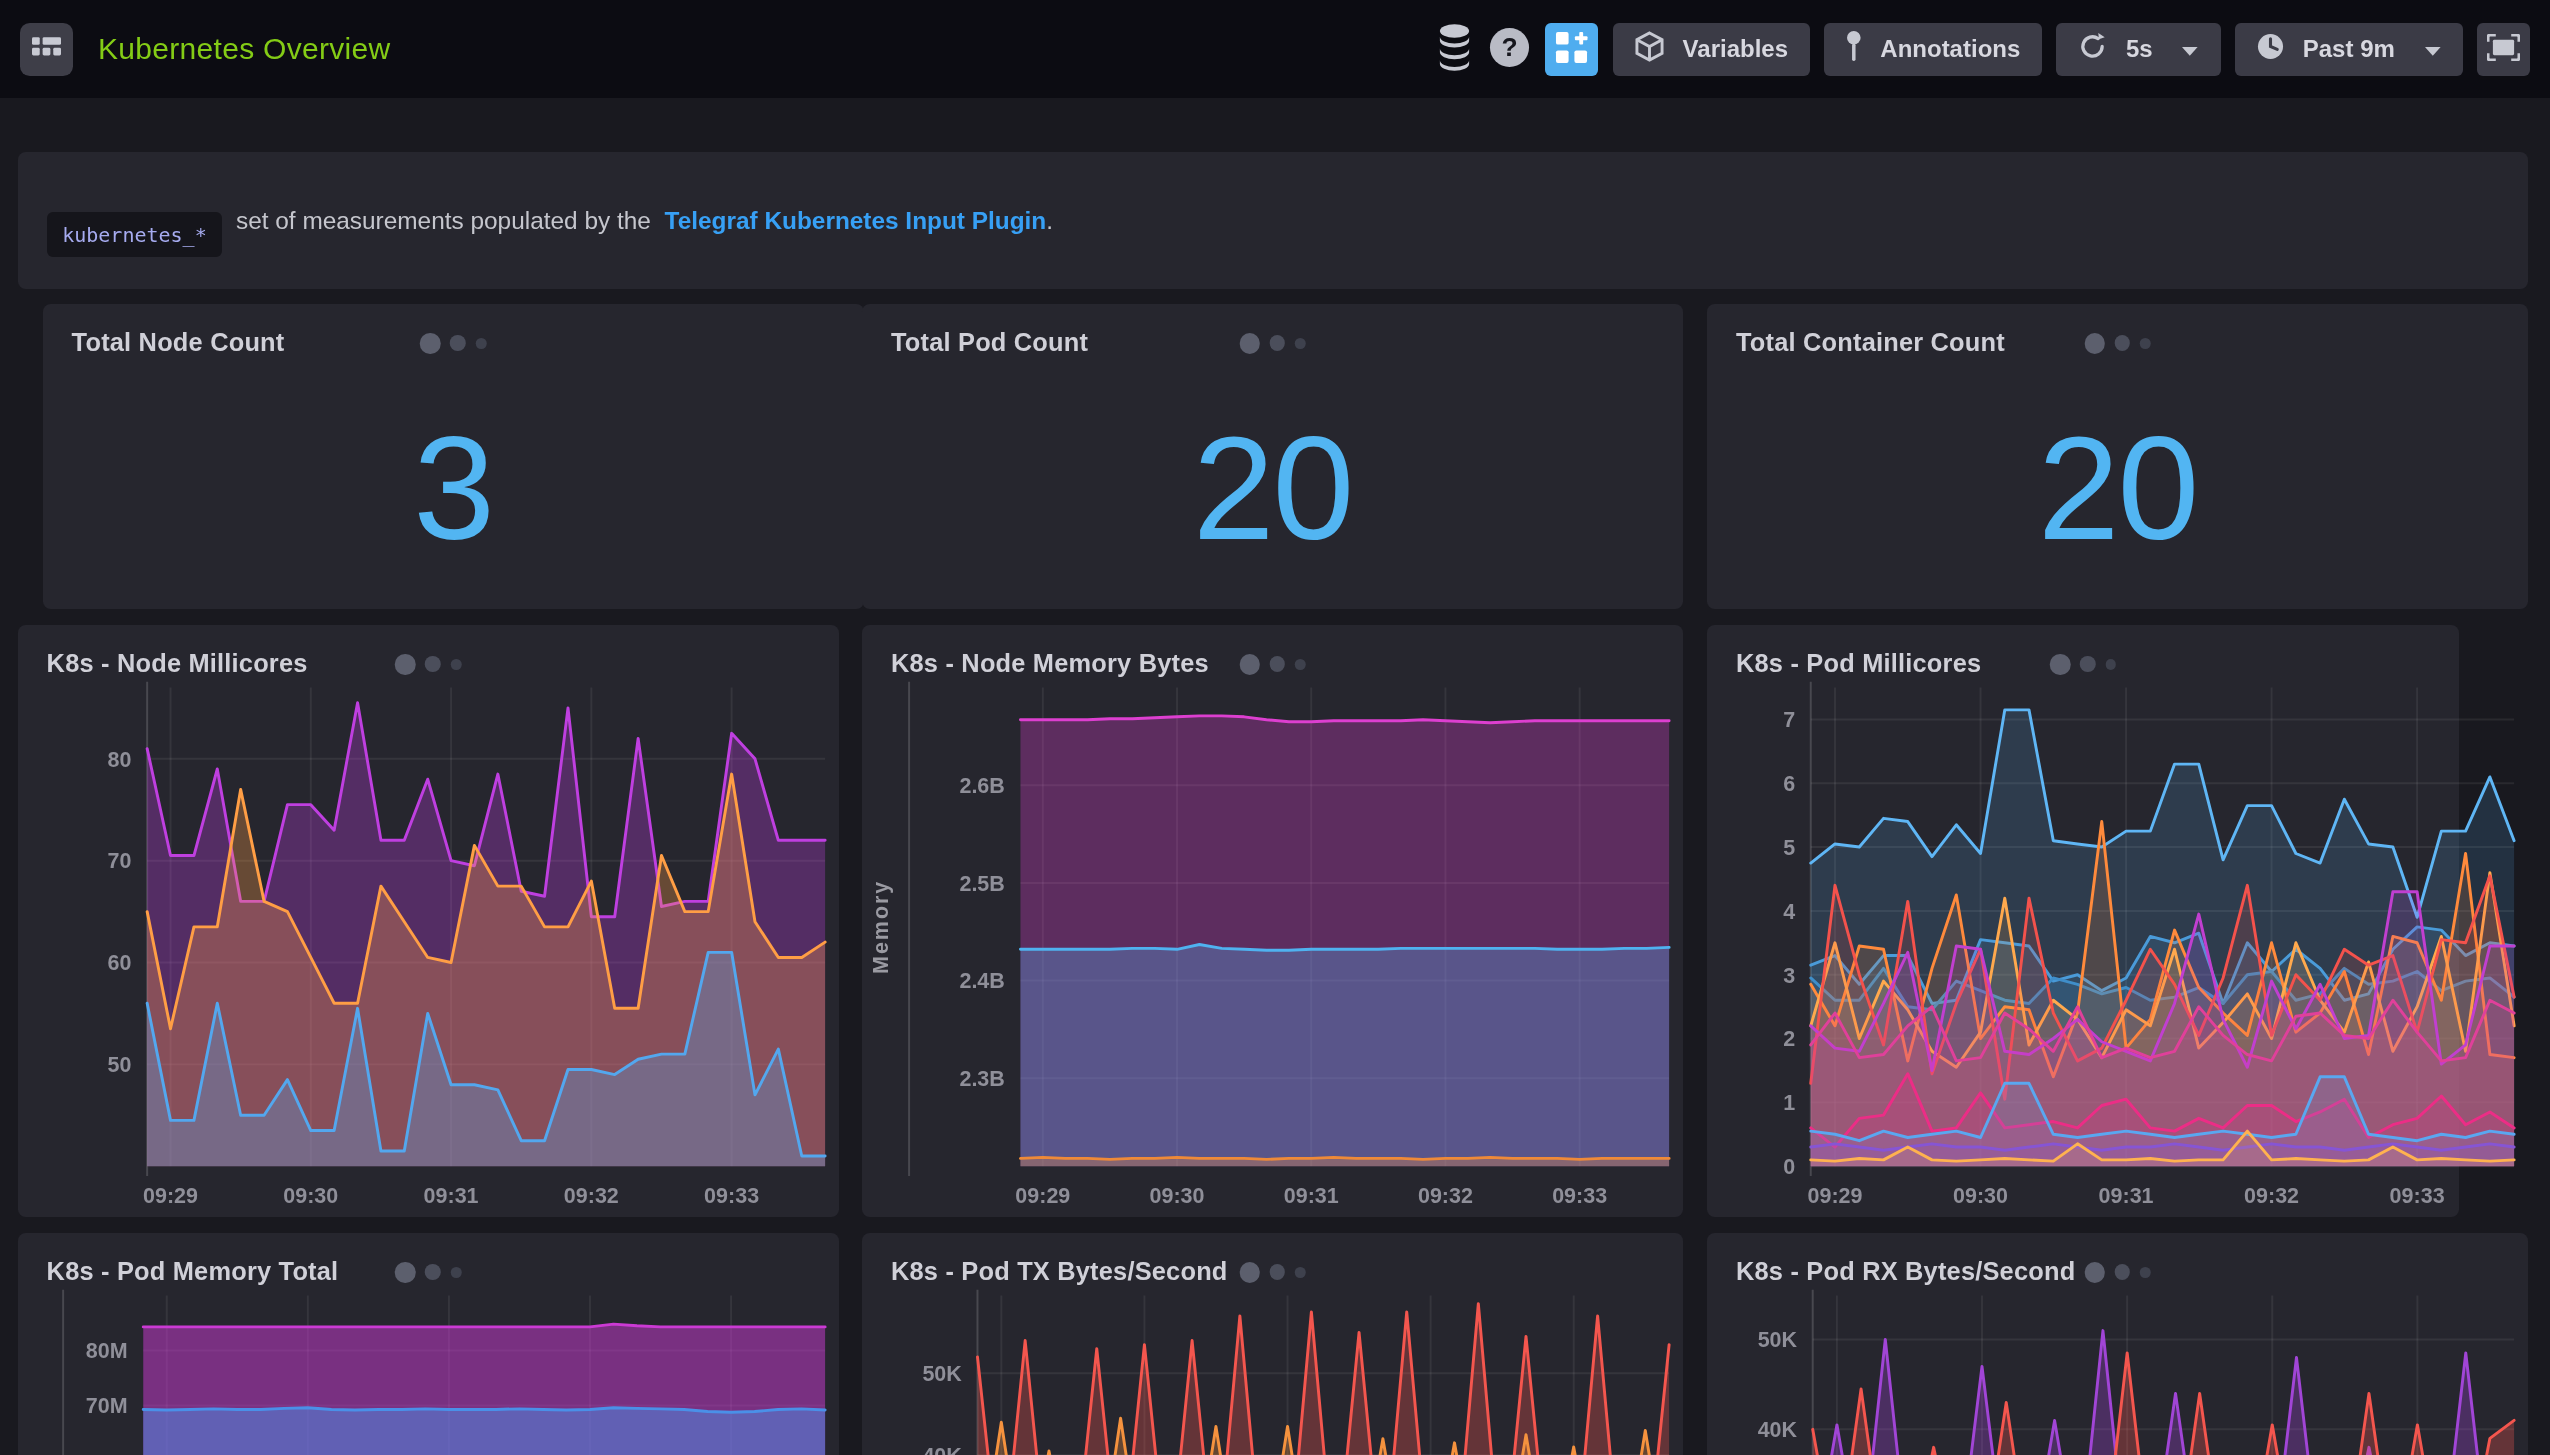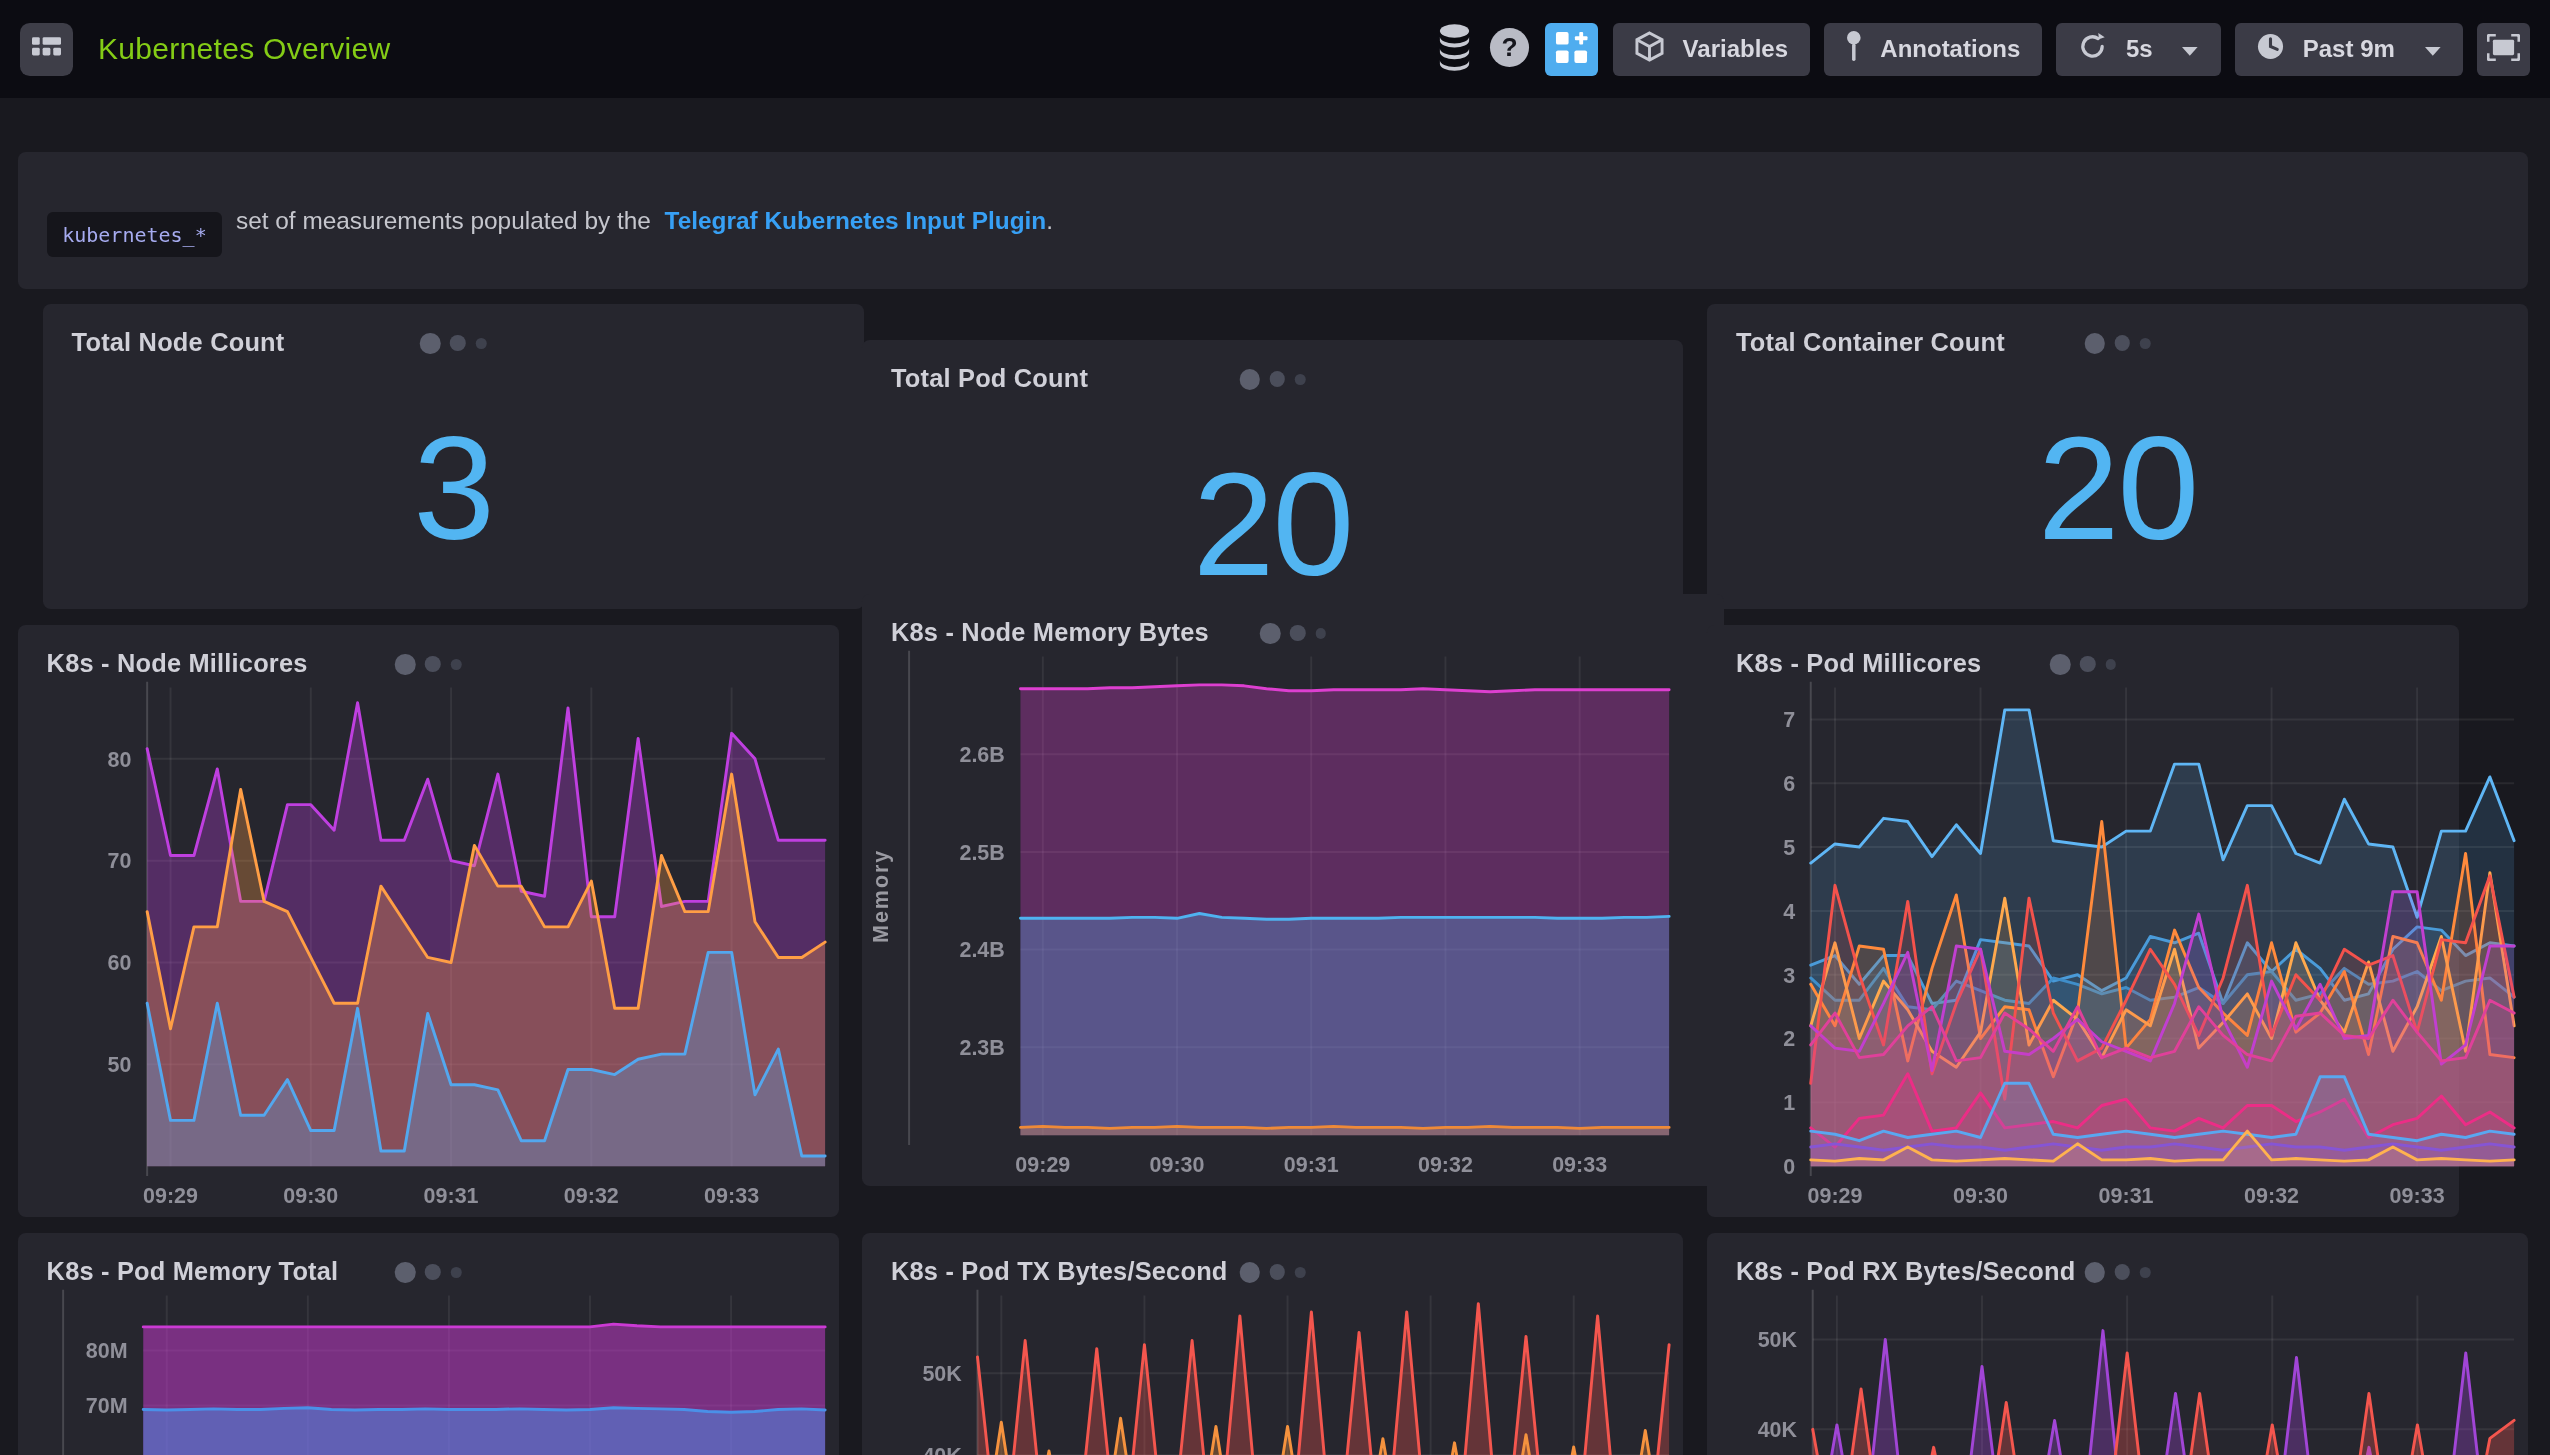--- a/index.html
+++ b/index.html
@@ -164,21 +164,21 @@
 
 <div class="cell" style="left:17.6px;top:304px;width:821px;height:305px;margin-left:25px;">
   <div class="cell-title">Total Node Count</div>
   <div class="dots">
       <i></i>
       <i></i>
       <i></i>
     </div>
   <div class="stat-value">3</div>
 </div>
-<div class="cell" style="left:862px;top:304px;width:821px;height:305px;margin-top:36px;">
+<div class="cell" style="left:862px;top:304px;width:821px;height:305px;">
   <div class="cell-title">Total Pod Count</div>
   <div class="dots">
       <i></i>
       <i></i>
       <i></i>
     </div>
   <div class="stat-value">20</div>
 </div>
 <div class="cell" style="left:1707px;top:304px;width:821px;height:305px;">
   <div class="cell-title">Total Container Count</div>
@@ -218,21 +218,21 @@
         <text x="730.2758620689655" y="592" text-anchor="middle">09:33</text>
         <line x1="132" y1="58" x2="132" y2="564" stroke="rgba(255,255,255,0.16)" stroke-width="2"></line>
         <path d="M132,554.0 L132.0,126.6 L155.9,236.0 L179.9,236.0 L203.8,147.4 L227.7,282.9 L251.7,282.9 L275.6,183.9 L299.5,183.9 L323.4,210.0 L347.4,79.6 L371.3,220.4 L395.2,220.4 L419.2,157.8 L443.1,241.2 L467.0,246.4 L491.0,152.6 L514.9,272.5 L538.8,277.7 L562.8,84.9 L586.7,298.6 L610.6,298.6 L634.6,116.1 L658.5,288.1 L682.4,282.9 L706.3,282.9 L730.3,110.9 L754.2,137.0 L778.1,220.4 L802.1,220.4 L826.0,220.4 L826,554.0 Z" fill="#bf3fe0" fill-opacity="0.3" stroke="none"></path>
         <polyline points="132.0,126.6 155.9,236.0 179.9,236.0 203.8,147.4 227.7,282.9 251.7,282.9 275.6,183.9 299.5,183.9 323.4,210.0 347.4,79.6 371.3,220.4 395.2,220.4 419.2,157.8 443.1,241.2 467.0,246.4 491.0,152.6 514.9,272.5 538.8,277.7 562.8,84.9 586.7,298.6 610.6,298.6 634.6,116.1 658.5,288.1 682.4,282.9 706.3,282.9 730.3,110.9 754.2,137.0 778.1,220.4 802.1,220.4 826.0,220.4" fill="none" stroke="#bf3fe0" stroke-width="3" stroke-linejoin="round" stroke-linecap="round"></polyline>
         <path d="M132,554.0 L132.0,293.4 L155.9,413.3 L179.9,309.0 L203.8,309.0 L227.7,168.3 L251.7,282.9 L275.6,293.4 L299.5,340.3 L323.4,387.2 L347.4,387.2 L371.3,267.3 L395.2,303.8 L419.2,340.3 L443.1,345.5 L467.0,225.6 L491.0,267.3 L514.9,267.3 L538.8,309.0 L562.8,309.0 L586.7,262.1 L610.6,392.4 L634.6,392.4 L658.5,236.0 L682.4,293.4 L706.3,293.4 L730.3,152.6 L754.2,303.8 L778.1,340.3 L802.1,340.3 L826.0,324.6 L826,554.0 Z" fill="#ff9e45" fill-opacity="0.3" stroke="none"></path>
         <polyline points="132.0,293.4 155.9,413.3 179.9,309.0 203.8,309.0 227.7,168.3 251.7,282.9 275.6,293.4 299.5,340.3 323.4,387.2 347.4,387.2 371.3,267.3 395.2,303.8 419.2,340.3 443.1,345.5 467.0,225.6 491.0,267.3 514.9,267.3 538.8,309.0 562.8,309.0 586.7,262.1 610.6,392.4 634.6,392.4 658.5,236.0 682.4,293.4 706.3,293.4 730.3,152.6 754.2,303.8 778.1,340.3 802.1,340.3 826.0,324.6" fill="none" stroke="#ff9e45" stroke-width="3" stroke-linejoin="round" stroke-linecap="round"></polyline>
         <path d="M132,554.0 L132.0,387.2 L155.9,507.1 L179.9,507.1 L203.8,387.2 L227.7,501.9 L251.7,501.9 L275.6,465.4 L299.5,517.5 L323.4,517.5 L347.4,392.4 L371.3,538.4 L395.2,538.4 L419.2,397.6 L443.1,470.6 L467.0,470.6 L491.0,475.8 L514.9,527.9 L538.8,527.9 L562.8,455.0 L586.7,455.0 L610.6,460.2 L634.6,444.5 L658.5,439.3 L682.4,439.3 L706.3,335.1 L730.3,335.1 L754.2,481.0 L778.1,434.1 L802.1,543.6 L826.0,543.6 L826,554.0 Z" fill="#53a7ee" fill-opacity="0.3" stroke="none"></path>
         <polyline points="132.0,387.2 155.9,507.1 179.9,507.1 203.8,387.2 227.7,501.9 251.7,501.9 275.6,465.4 299.5,517.5 323.4,517.5 347.4,392.4 371.3,538.4 395.2,538.4 419.2,397.6 443.1,470.6 467.0,470.6 491.0,475.8 514.9,527.9 538.8,527.9 562.8,455.0 586.7,455.0 610.6,460.2 634.6,444.5 658.5,439.3 682.4,439.3 706.3,335.1 730.3,335.1 754.2,481.0 778.1,434.1 802.1,543.6 826.0,543.6" fill="none" stroke="#53a7ee" stroke-width="3" stroke-linejoin="round" stroke-linecap="round"></polyline>
       </svg></div>
 </div>
-<div class="cell" style="left:862px;top:594px;width:821px;height:592px;padding-left:41px;">
+<div class="cell" style="left:862px;top:625px;width:821px;height:592px;">
   <div class="cell-title">K8s - Node Memory Bytes</div>
   <div class="dots">
       <i></i>
       <i></i>
       <i></i>
     </div>
   <div class="plot"><svg width="821" height="592" viewBox="0 0 840 606">
         <line x1="162" y1="464.00000000000017" x2="826" y2="464.00000000000017" stroke="rgba(255,255,255,0.07)" stroke-width="2"></line>
         <text x="146" y="472.00000000000017" text-anchor="end">2.3B</text>
         <line x1="162" y1="364.0000000000001" x2="826" y2="364.0000000000001" stroke="rgba(255,255,255,0.07)" stroke-width="2"></line>

